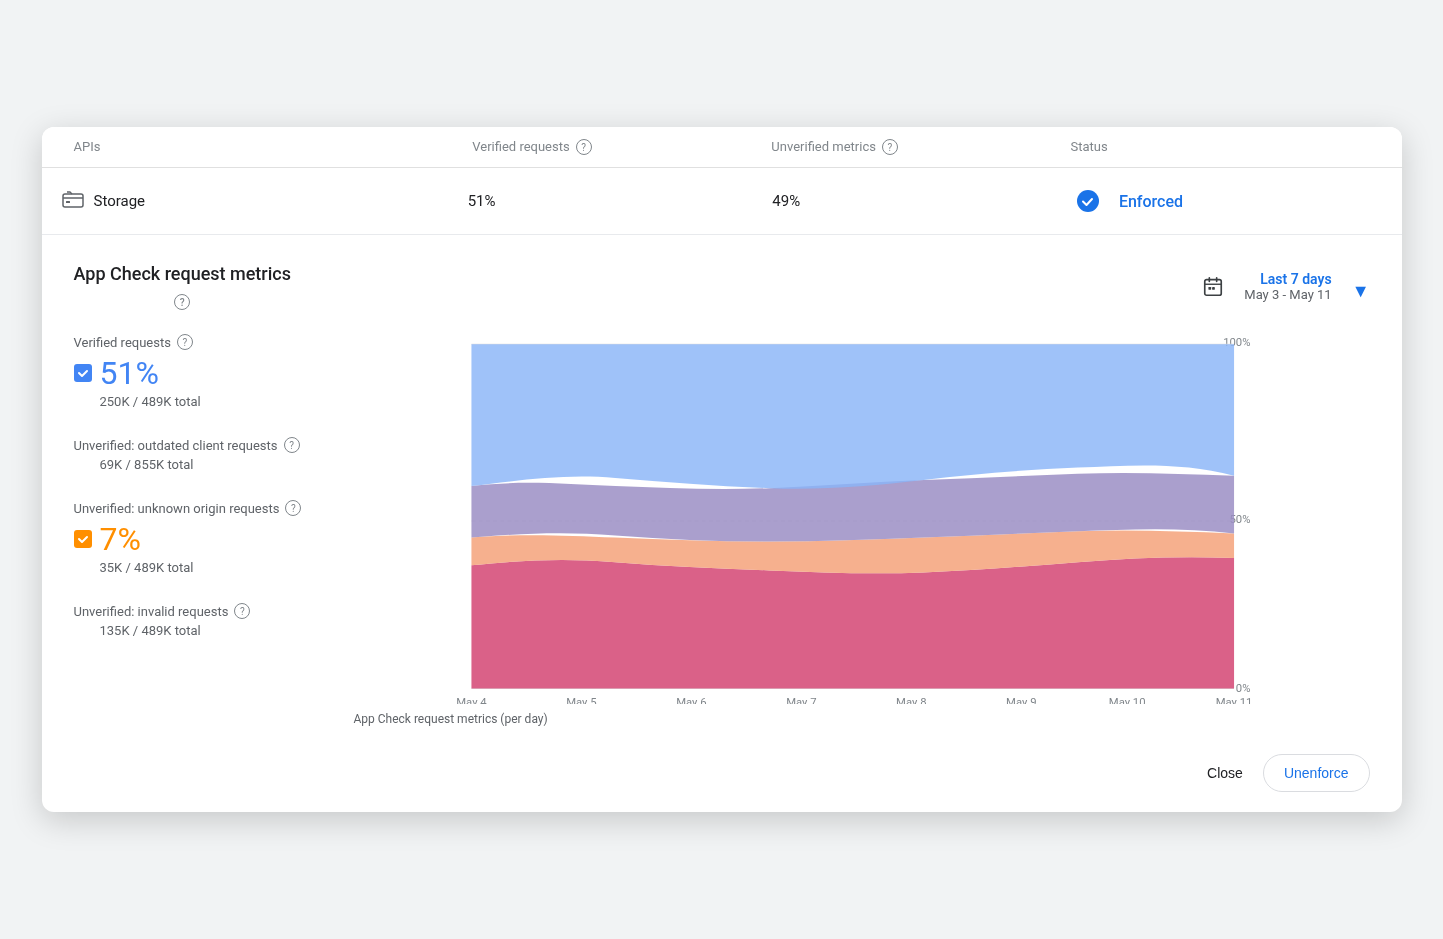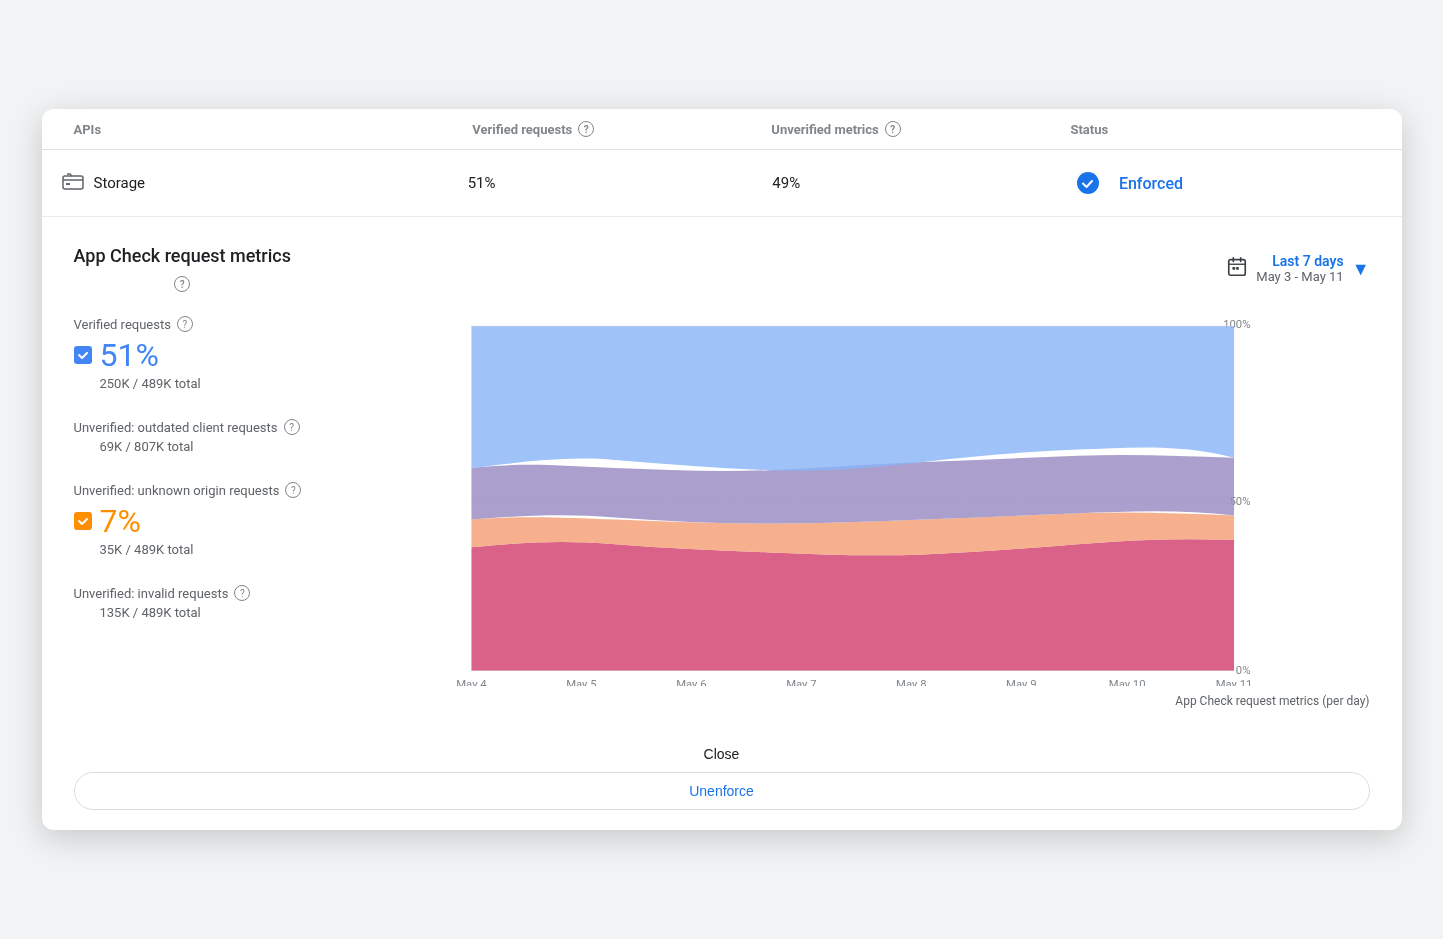--- a/index.html
+++ b/index.html
@@ -23,23 +23,23 @@
     .table-header {
       display: grid;
       grid-template-columns: 2fr 1.5fr 1.5fr 1.5fr;
       padding: 12px 32px;
       border-bottom: 1px solid #e0e0e0;
       background: #fff;
     }
     .table-header-cell {
       font-size: 13px;
       color: #80868b;
-      font-weight: 700;
-      display: flex;
-      align-items: flex-end;
+      font-weight: 400;
+      display: flex;
+      align-items: flex-start;
       gap: 6px;
     }
     .help-icon {
       width: 16px;
       height: 16px;
       border-radius: 50%;
       border: 1.5px solid #80868b;
       display: inline-flex;
       align-items: center;
       justify-content: center;
@@ -105,22 +105,22 @@
       display: flex;
       align-items: center;
       gap: 10px;
       font-size: 18px;
       font-weight: 500;
       color: #202124;
       flex-direction: column;
     }
     .date-range {
       display: flex;
-      align-items: center;
-      gap: 8px;
+      align-items: flex-end;
+      gap: 20px;
       cursor: pointer;
     }
     .calendar-icon {
       color: #3c4043;
     }
     .date-range-text {
       text-align: right;
     }
     .date-range-label {
       font-size: 14px;
@@ -191,32 +191,32 @@
     }
     .chart-container {
       position: relative;
       width: 100%;
     }
     .chart-svg {
       width: 100%;
       height: 370px;
     }
     .chart-x-label {
-      text-align: right;
+      text-align: left;
       font-size: 12px;
       color: #5f6368;
       margin-top: 4px;
       padding-bottom: 8px;
     }
     
     .footer {
       display: flex;
       justify-content: flex-end;
+      align-items: center;
       padding: 20px 32px;
-      flex-direction: column;
     }
     .btn-close {
       background: none;
       border: none;
       color: #202124;
       font-size: 14px;
       font-weight: 500;
       padding: 10px 20px;
       border-radius: 6px;
       cursor: pointer;
@@ -324,21 +324,21 @@
             <span class="legend-pct color-blue">51%</span>
           </div>
           <div class="legend-total">250K / 489K total</div>
         </div>
 
         <div class="legend-item">
           <div class="legend-label">
             <span>Unverified: outdated client requests</span>
             <span class="help-icon">?</span>
           </div>
-          <div class="legend-total">69K / 807K total</div>
+          <div class="legend-total">69K / 855K total</div>
         </div>
 
         <div class="legend-item">
           <div class="legend-label">
             <span>Unverified: unknown origin requests</span>
             <span class="help-icon">?</span>
           </div>
           <div class="legend-pct-row">
             <div class="legend-checkbox" style="background:#ff8f00; border-radius:3px;">
               <svg width="12" height="12" viewBox="0 0 12 12">

